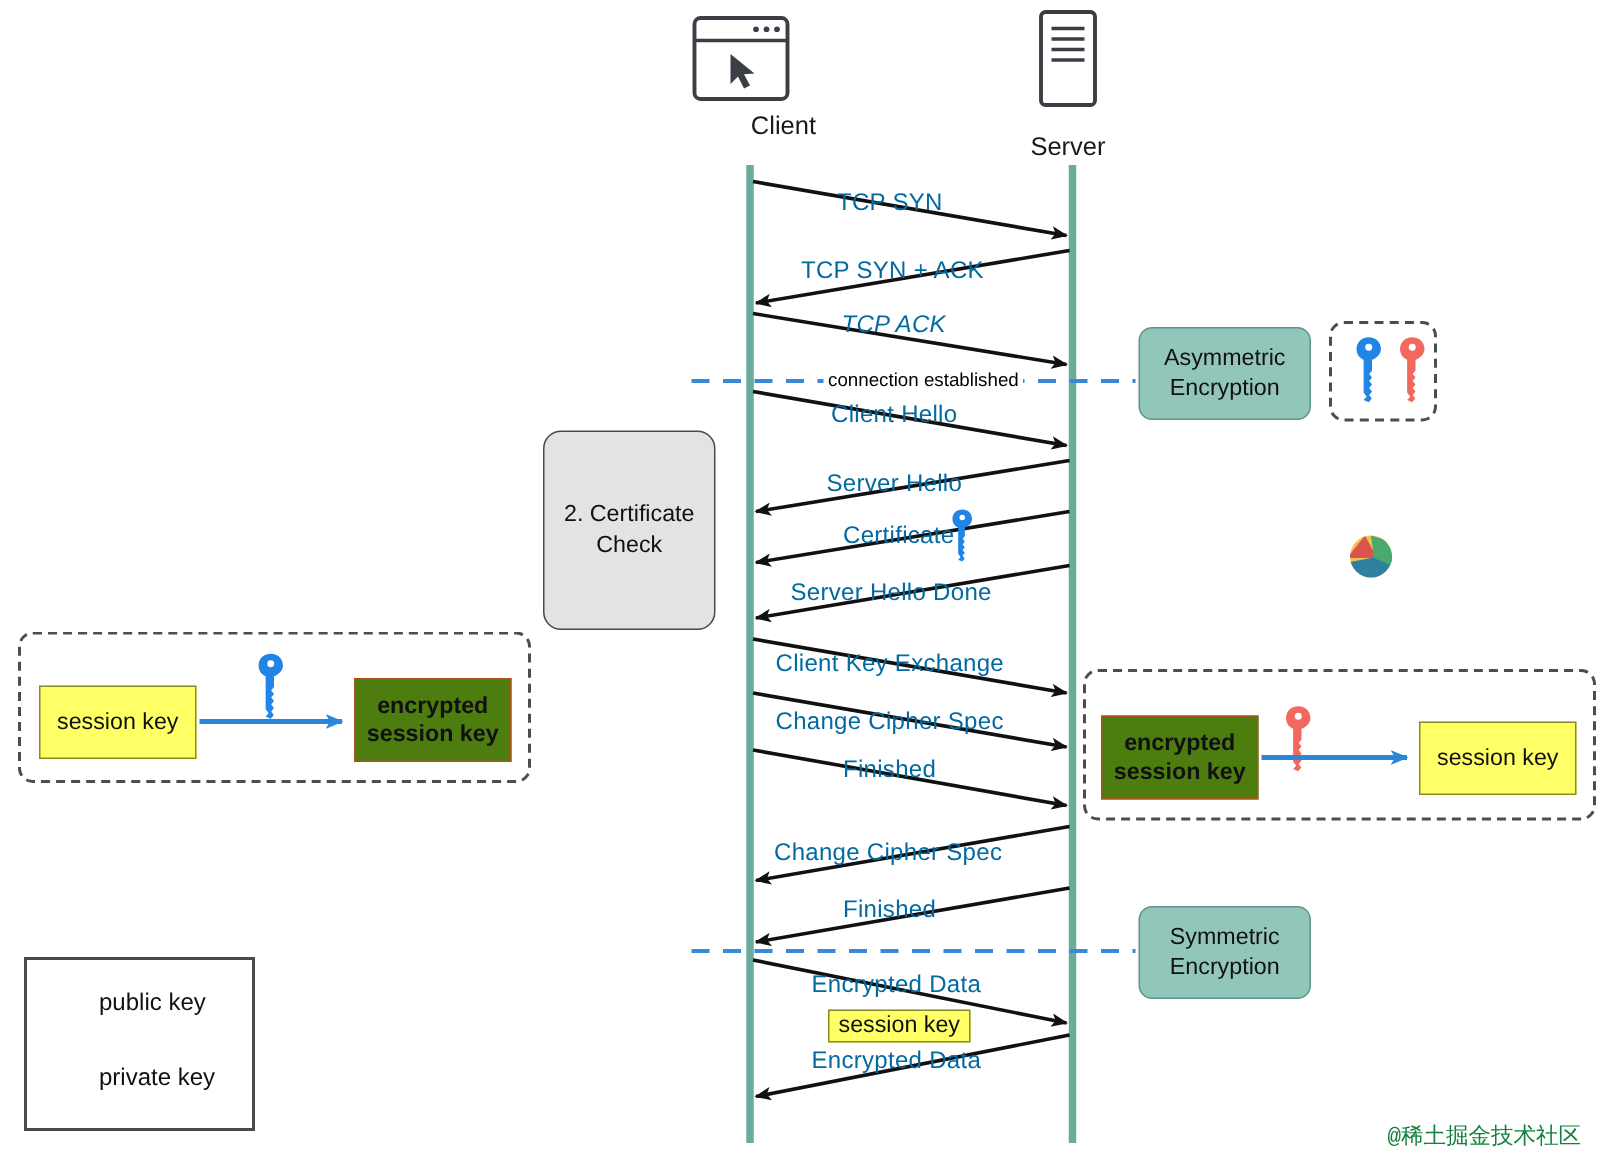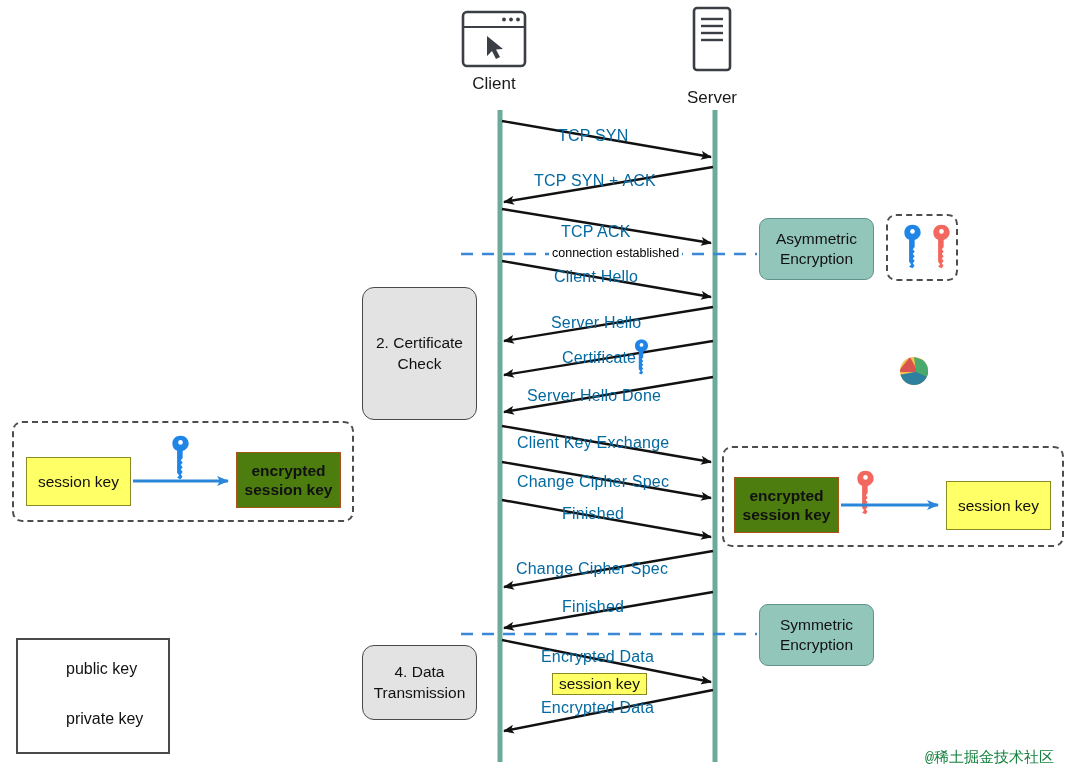--- a/index.html
+++ b/index.html
@@ -211,37 +211,33 @@
         </clipPath>
       <g clip-path="url(#blobclip)">
         <rect x="898" y="355" width="32" height="32" fill="#f2c14e"></rect>
         <path d="M898 375 L930 369 L930 387 L898 387 Z" fill="#2f7f9e"></path>
         <path d="M898 372 L910 357 L918 372 Z" fill="#d9534f"></path>
         <path d="M914 357 L930 362 L930 378 L916 372 Z" fill="#4aa96c"></path>
       </g>
     </g>
   </svg>
 
-  <div class="node-label abs" style="left:444px;top:74px;width:100px;">Client</div>
+  <div class="node-label abs" style="left:444px;top:74px;width:100px;text-align:right;">Client</div>
   <div class="node-label abs" style="left:662px;top:88px;width:100px;">Server</div>
 
   <div class="phase-box" style="left:362px;top:287px;width:115px;height:133px;">
     <span style="white-space:pre-line;">2. Certificate
 Check</span>
   </div>
-  <div class="phase-box" style="left:362px;top:645px;width:115px;height:75px;">
-    <span style="white-space:pre-line;">4. Data
-Transmission</span>
-  </div>
 
   <div class="dash-label" style="left:549px;top:246px;">connection established</div>
 
   <div class="msg" style="left:558px;top:127px;">TCP SYN</div>
   <div class="msg" style="left:534px;top:172px;">TCP SYN + ACK</div>
-  <div class="msg" style="left:561px;top:223px;">TCP ACK</div>
+  <div class="msg" style="left:561px;top:208px;font-style:italic;">TCP ACK</div>
   <div class="msg" style="left:554px;top:268px;">Client Hello</div>
   <div class="msg" style="left:551px;top:314px;">Server Hello</div>
   <div class="msg" style="left:562px;top:349px;">Certificate</div>
   <div class="msg" style="left:527px;top:387px;">Server Hello Done</div>
   <div class="msg" style="left:517px;top:434px;">Client Key Exchange</div>
   <div class="msg" style="left:517px;top:473px;">Change Cipher Spec</div>
   <div class="msg" style="left:562px;top:505px;">Finished</div>
   <div class="msg" style="left:516px;top:560px;">Change Cipher Spec</div>
   <div class="msg" style="left:562px;top:598px;">Finished</div>
   <div class="msg" style="left:541px;top:648px;">Encrypted  Data</div>

